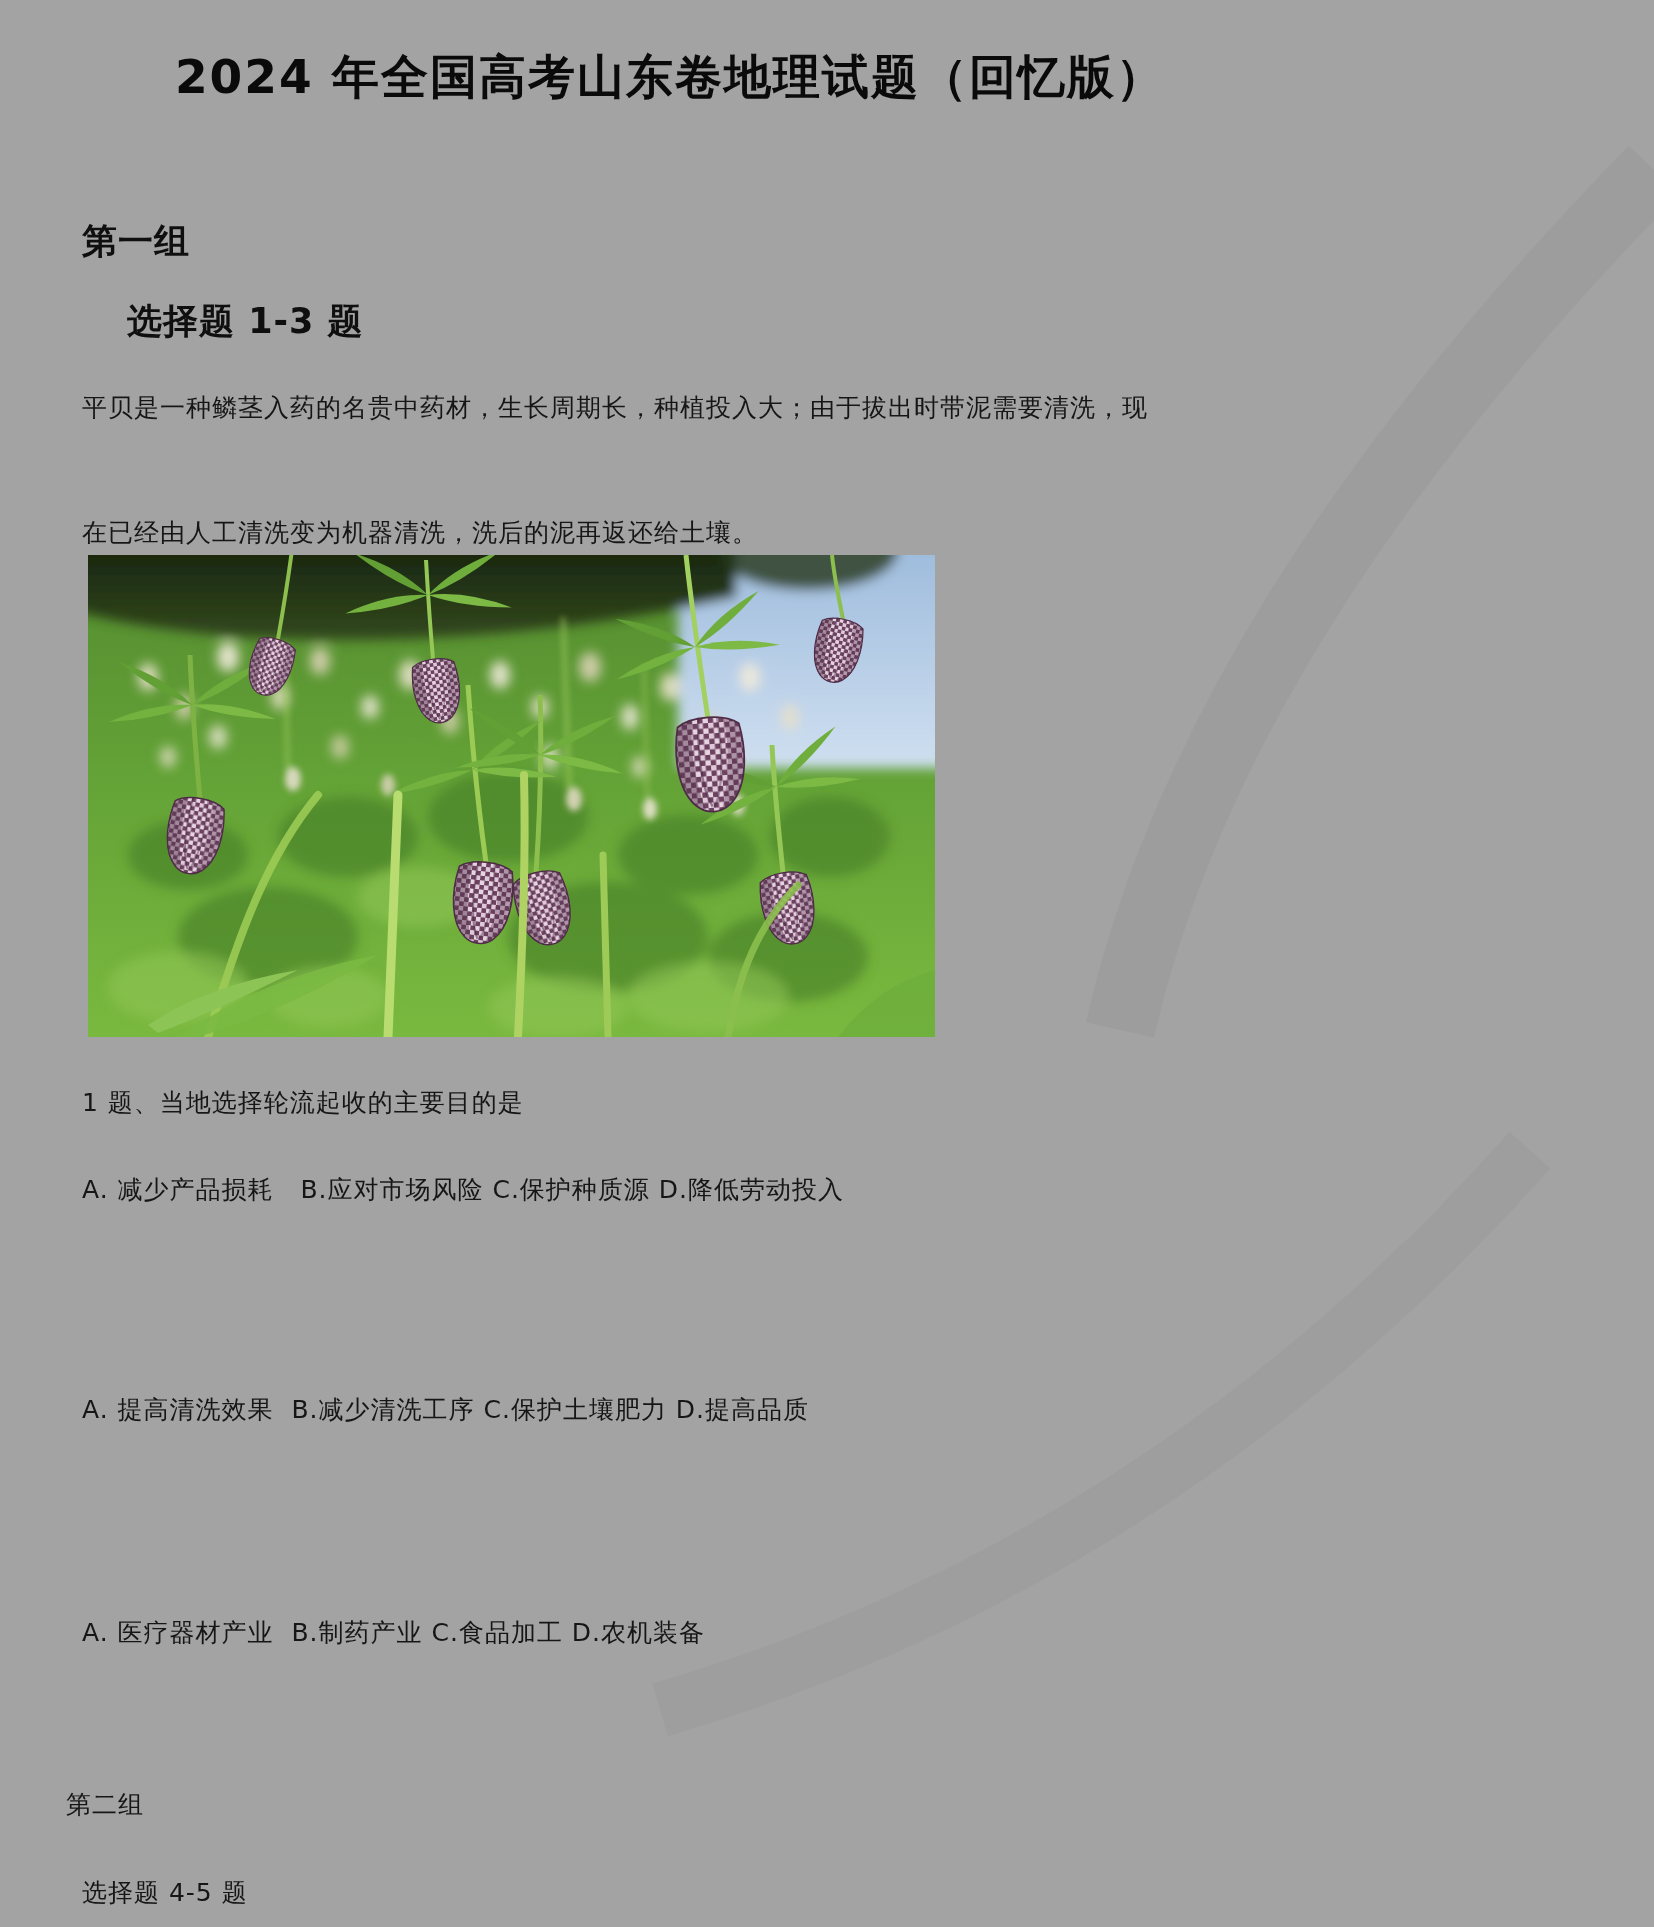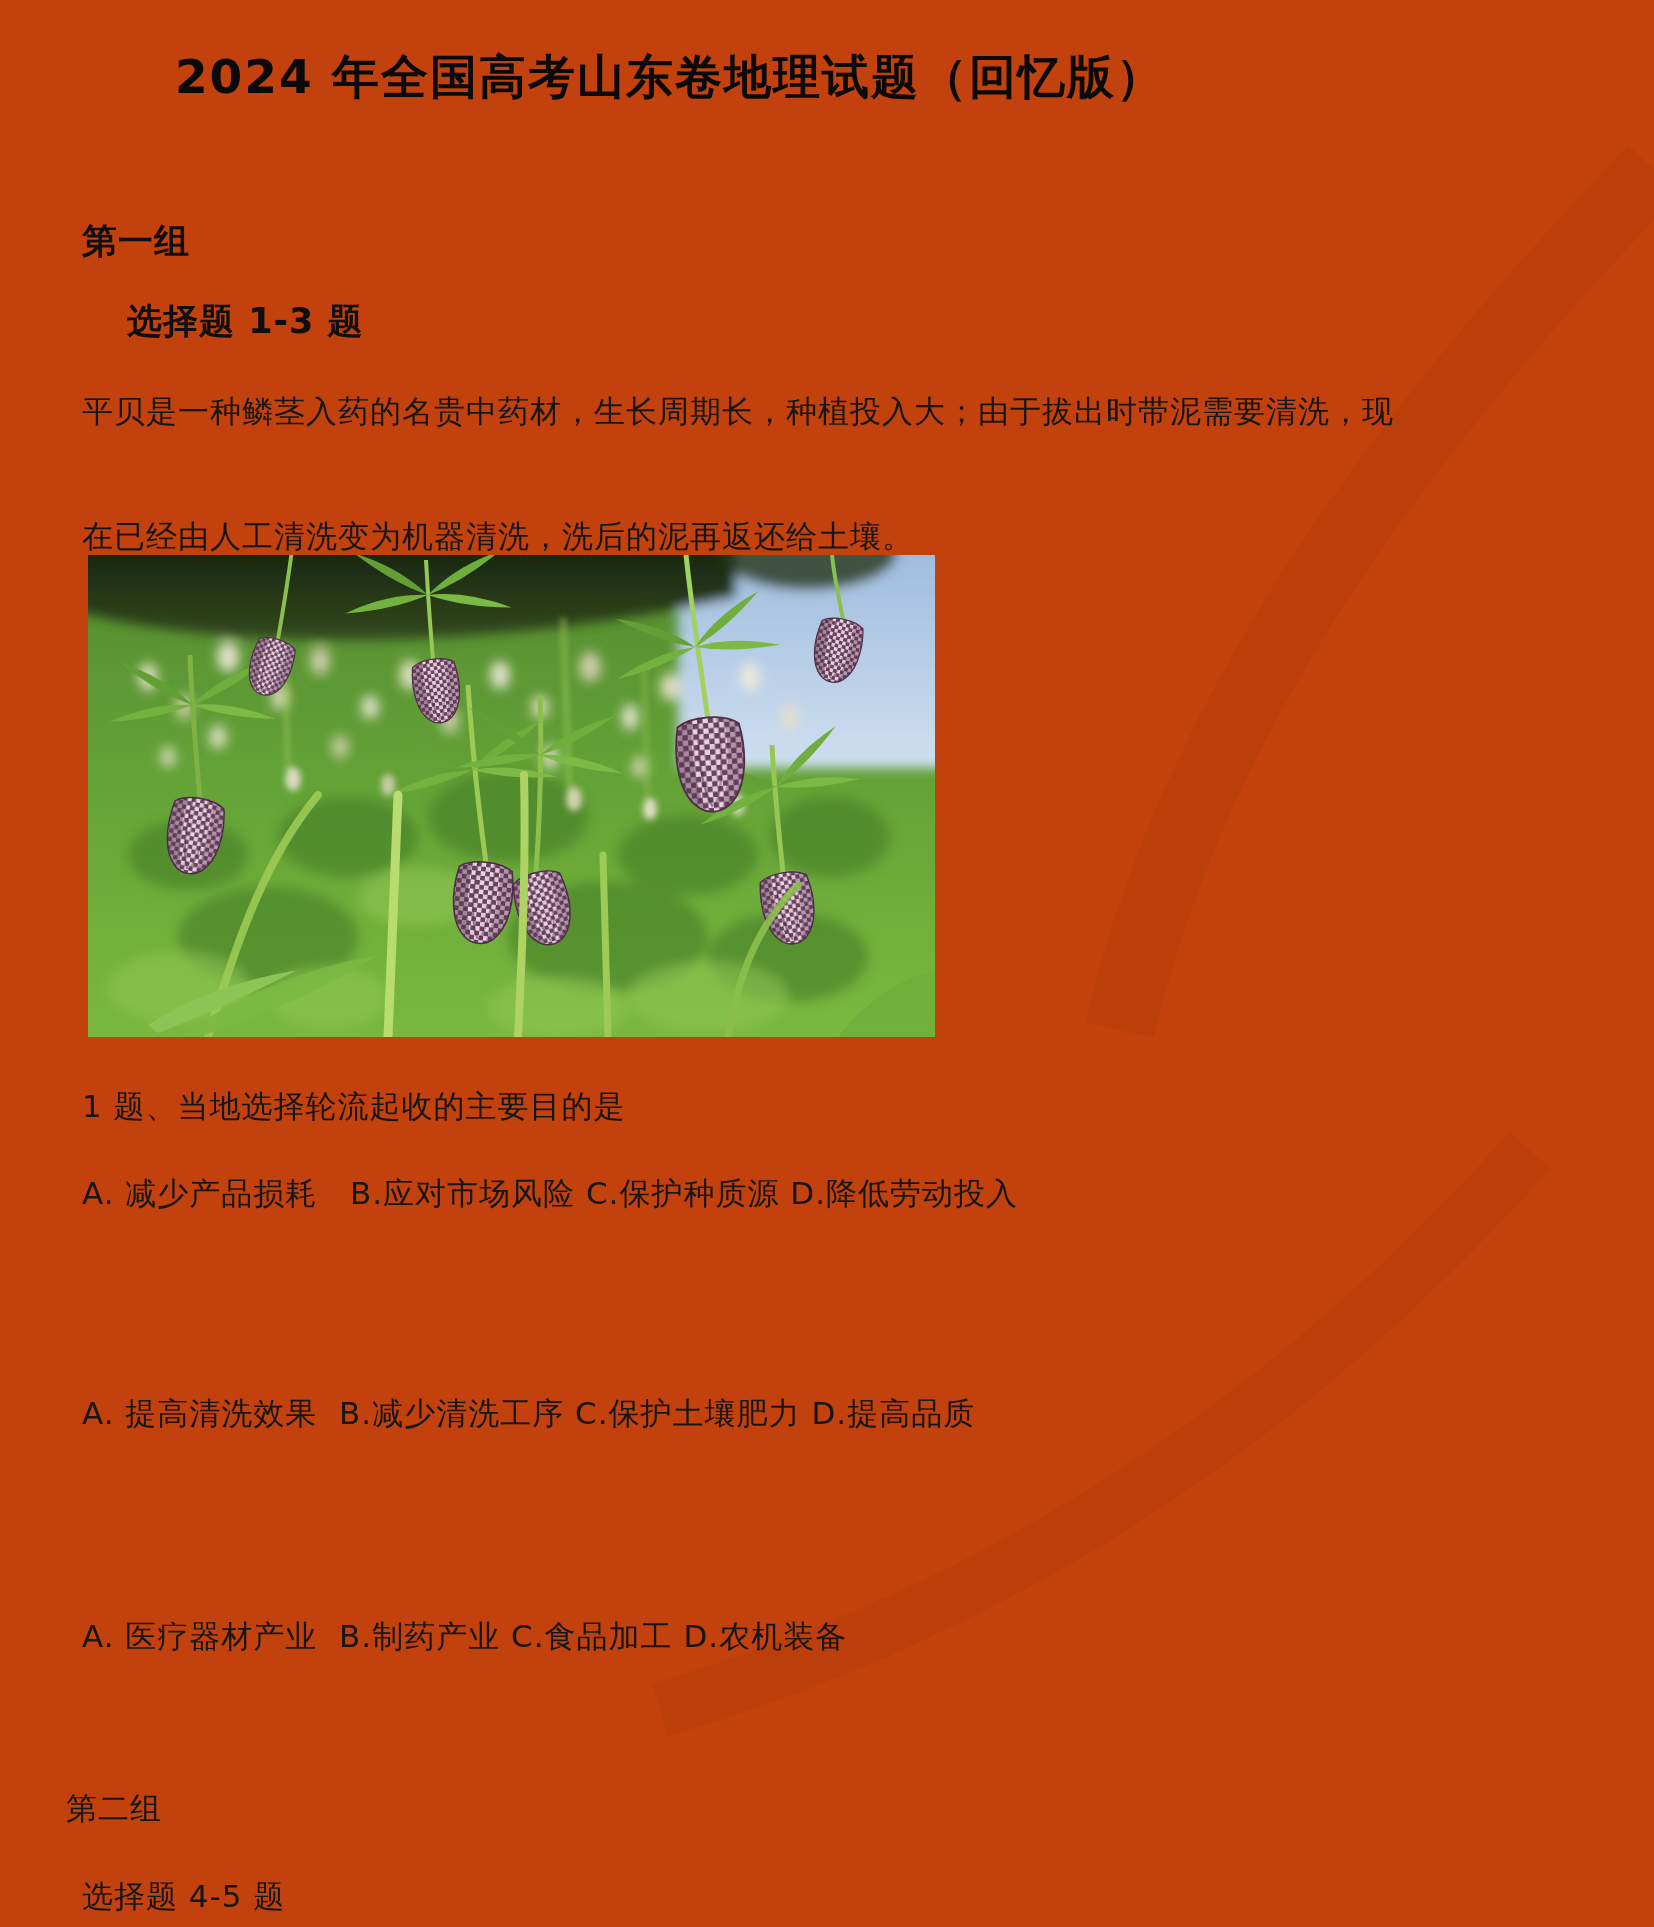--- a/index.html
+++ b/index.html
@@ -1,33 +1,33 @@
 <!DOCTYPE html>
 <html><head>
 <meta charset="utf-8">
 <style>
   html,body{margin:0;padding:0;background:#ffffff;}
   .page{
     position:relative;
     width:1654px;
     height:1927px;
-    background:#c2410c;
+    background:#a3a3a3;
     font-family:"DejaVu Sans","Liberation Sans",sans-serif;
     color:#121212;
     overflow:hidden;
   }
   .abs{position:absolute;white-space:pre;margin:0;}
   .title{
     left:0;top:46px;width:1340px;
     text-align:center;
     font-size:47px;font-weight:700;letter-spacing:2px;
     color:#0a0a0a;
   }
   .h-bold{font-size:35px;font-weight:700;letter-spacing:1px;color:#0f0f0f;}
-  .body-line{font-size:31px;font-weight:400;letter-spacing:1px;color:#161616;}
+  .body-line{font-size:25px;font-weight:400;letter-spacing:1px;color:#161616;}
   .g1-head{left:82px;top:218px;}
   .g1-sub{left:82px;top:298px;margin-left:45px;}
   .para1{left:82px;top:391px;}
   .para2{left:82px;top:476px;margin-top:40px;}
   .photo{
     position:absolute;left:88px;top:555px;width:847px;height:482px;
     margin:0;overflow:hidden;background:#5a8f33;
   }
   .q1{left:82px;top:1086px;}
   .q1o{left:82px;top:1173px;}

